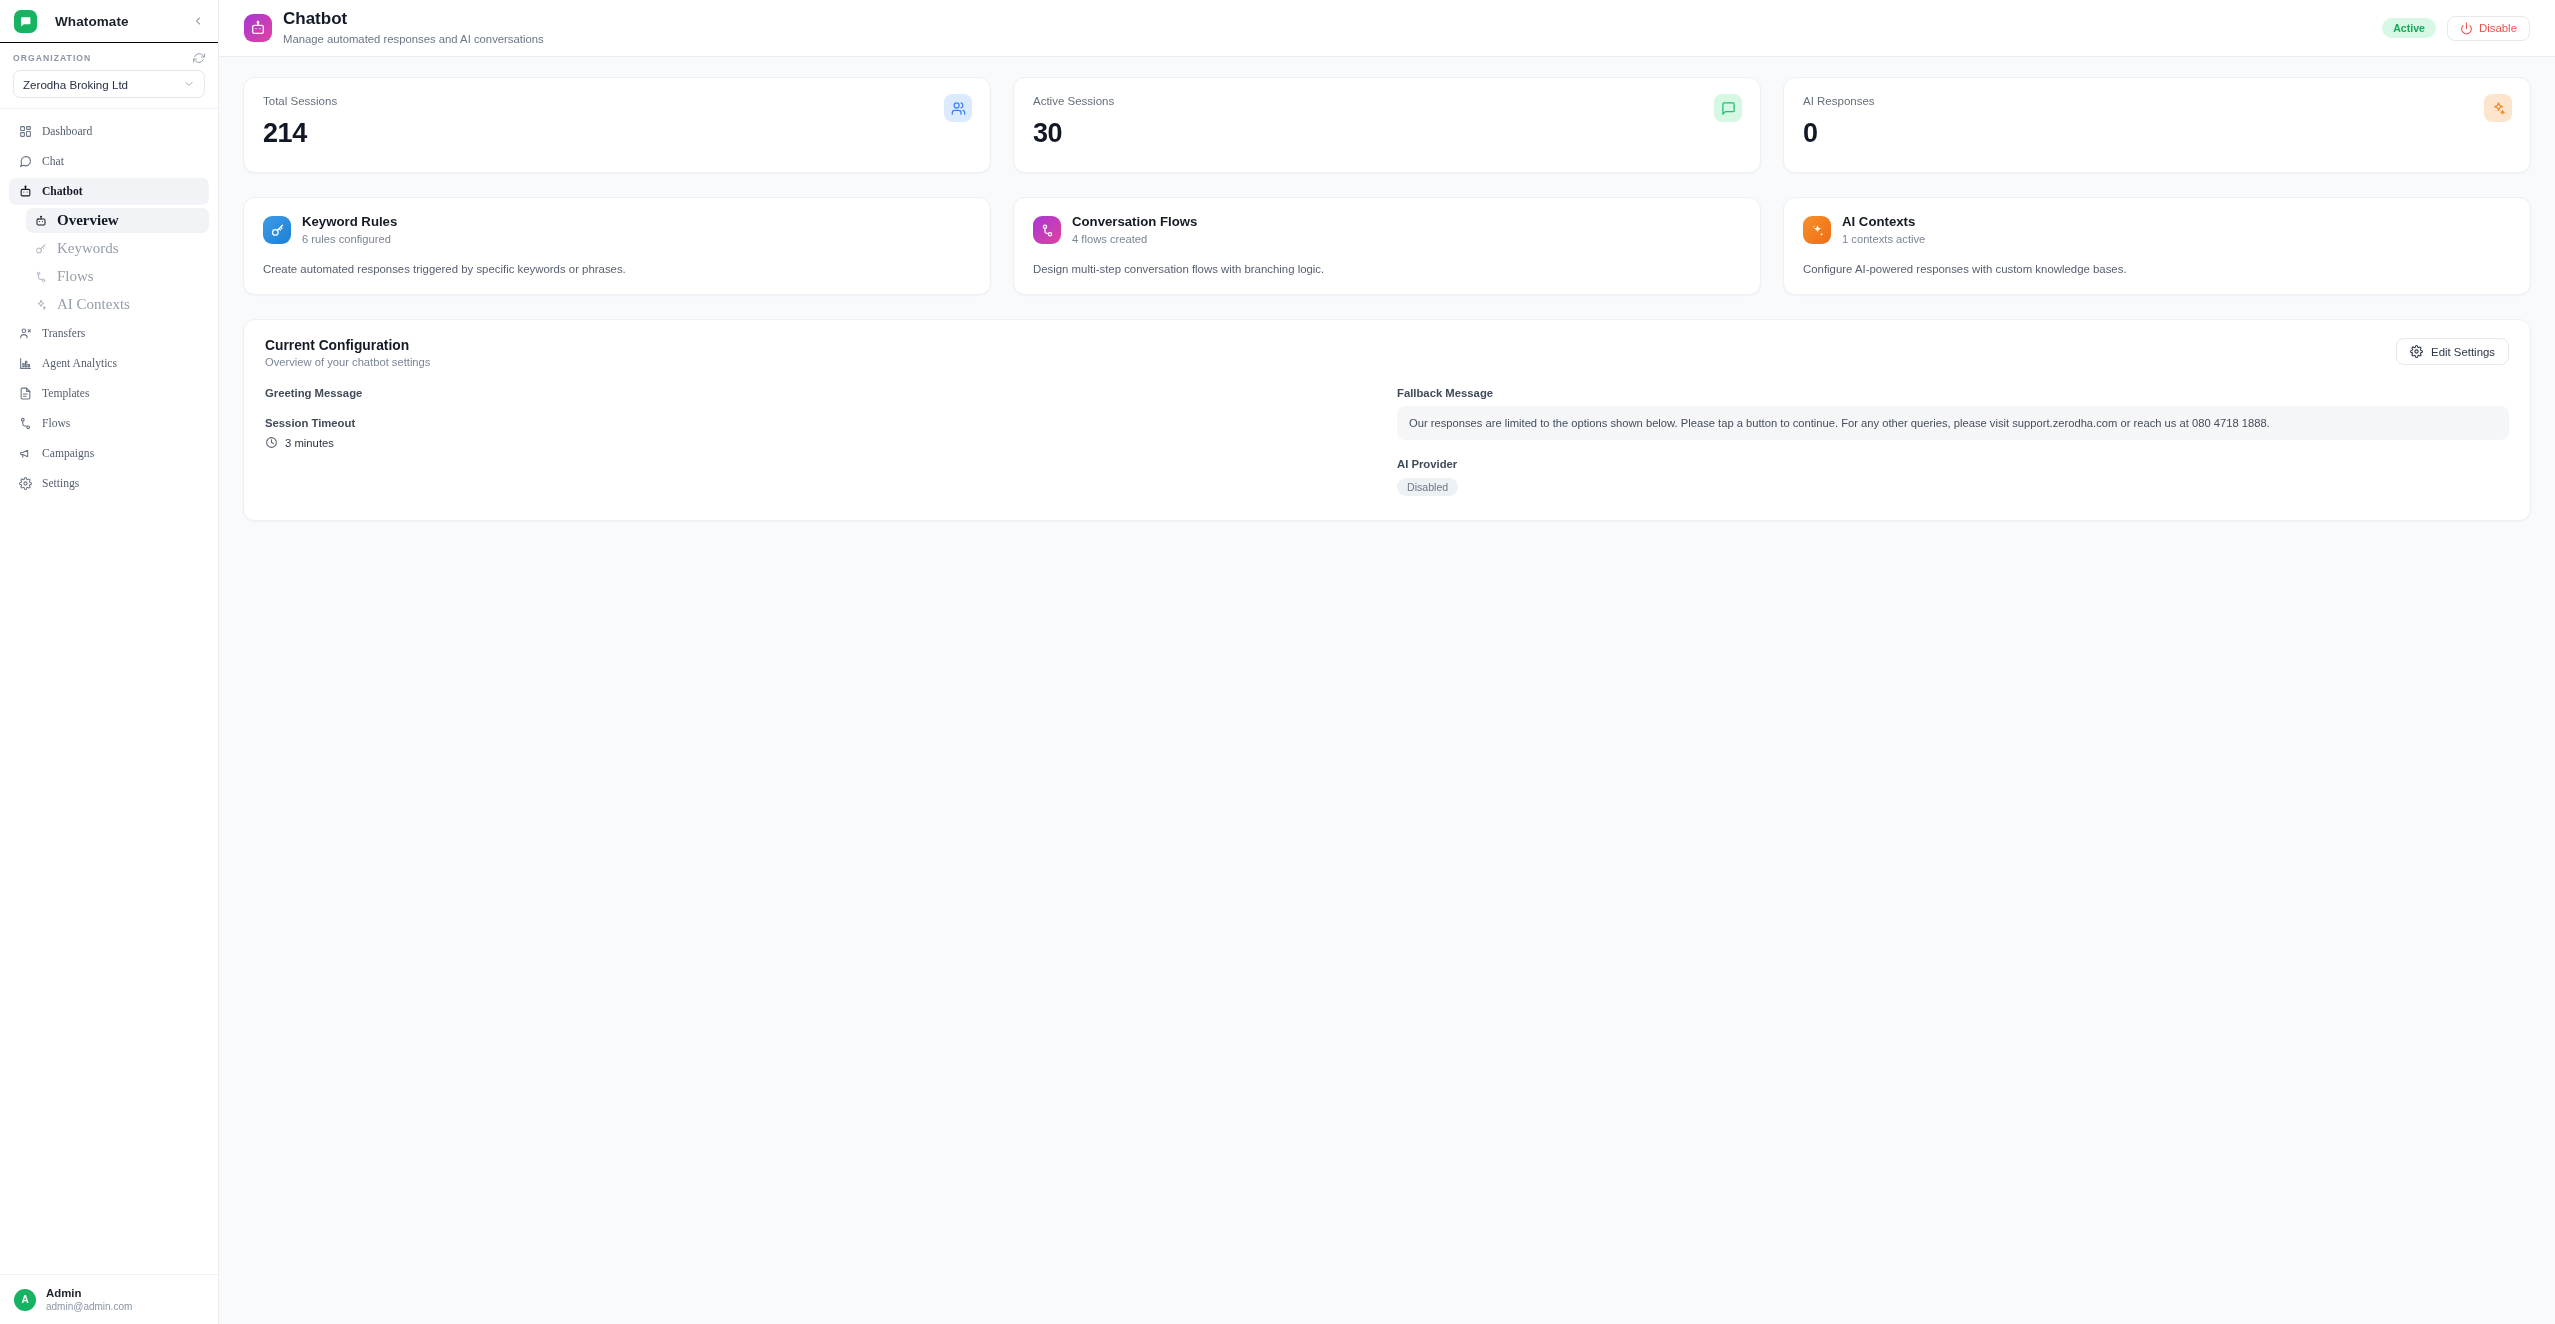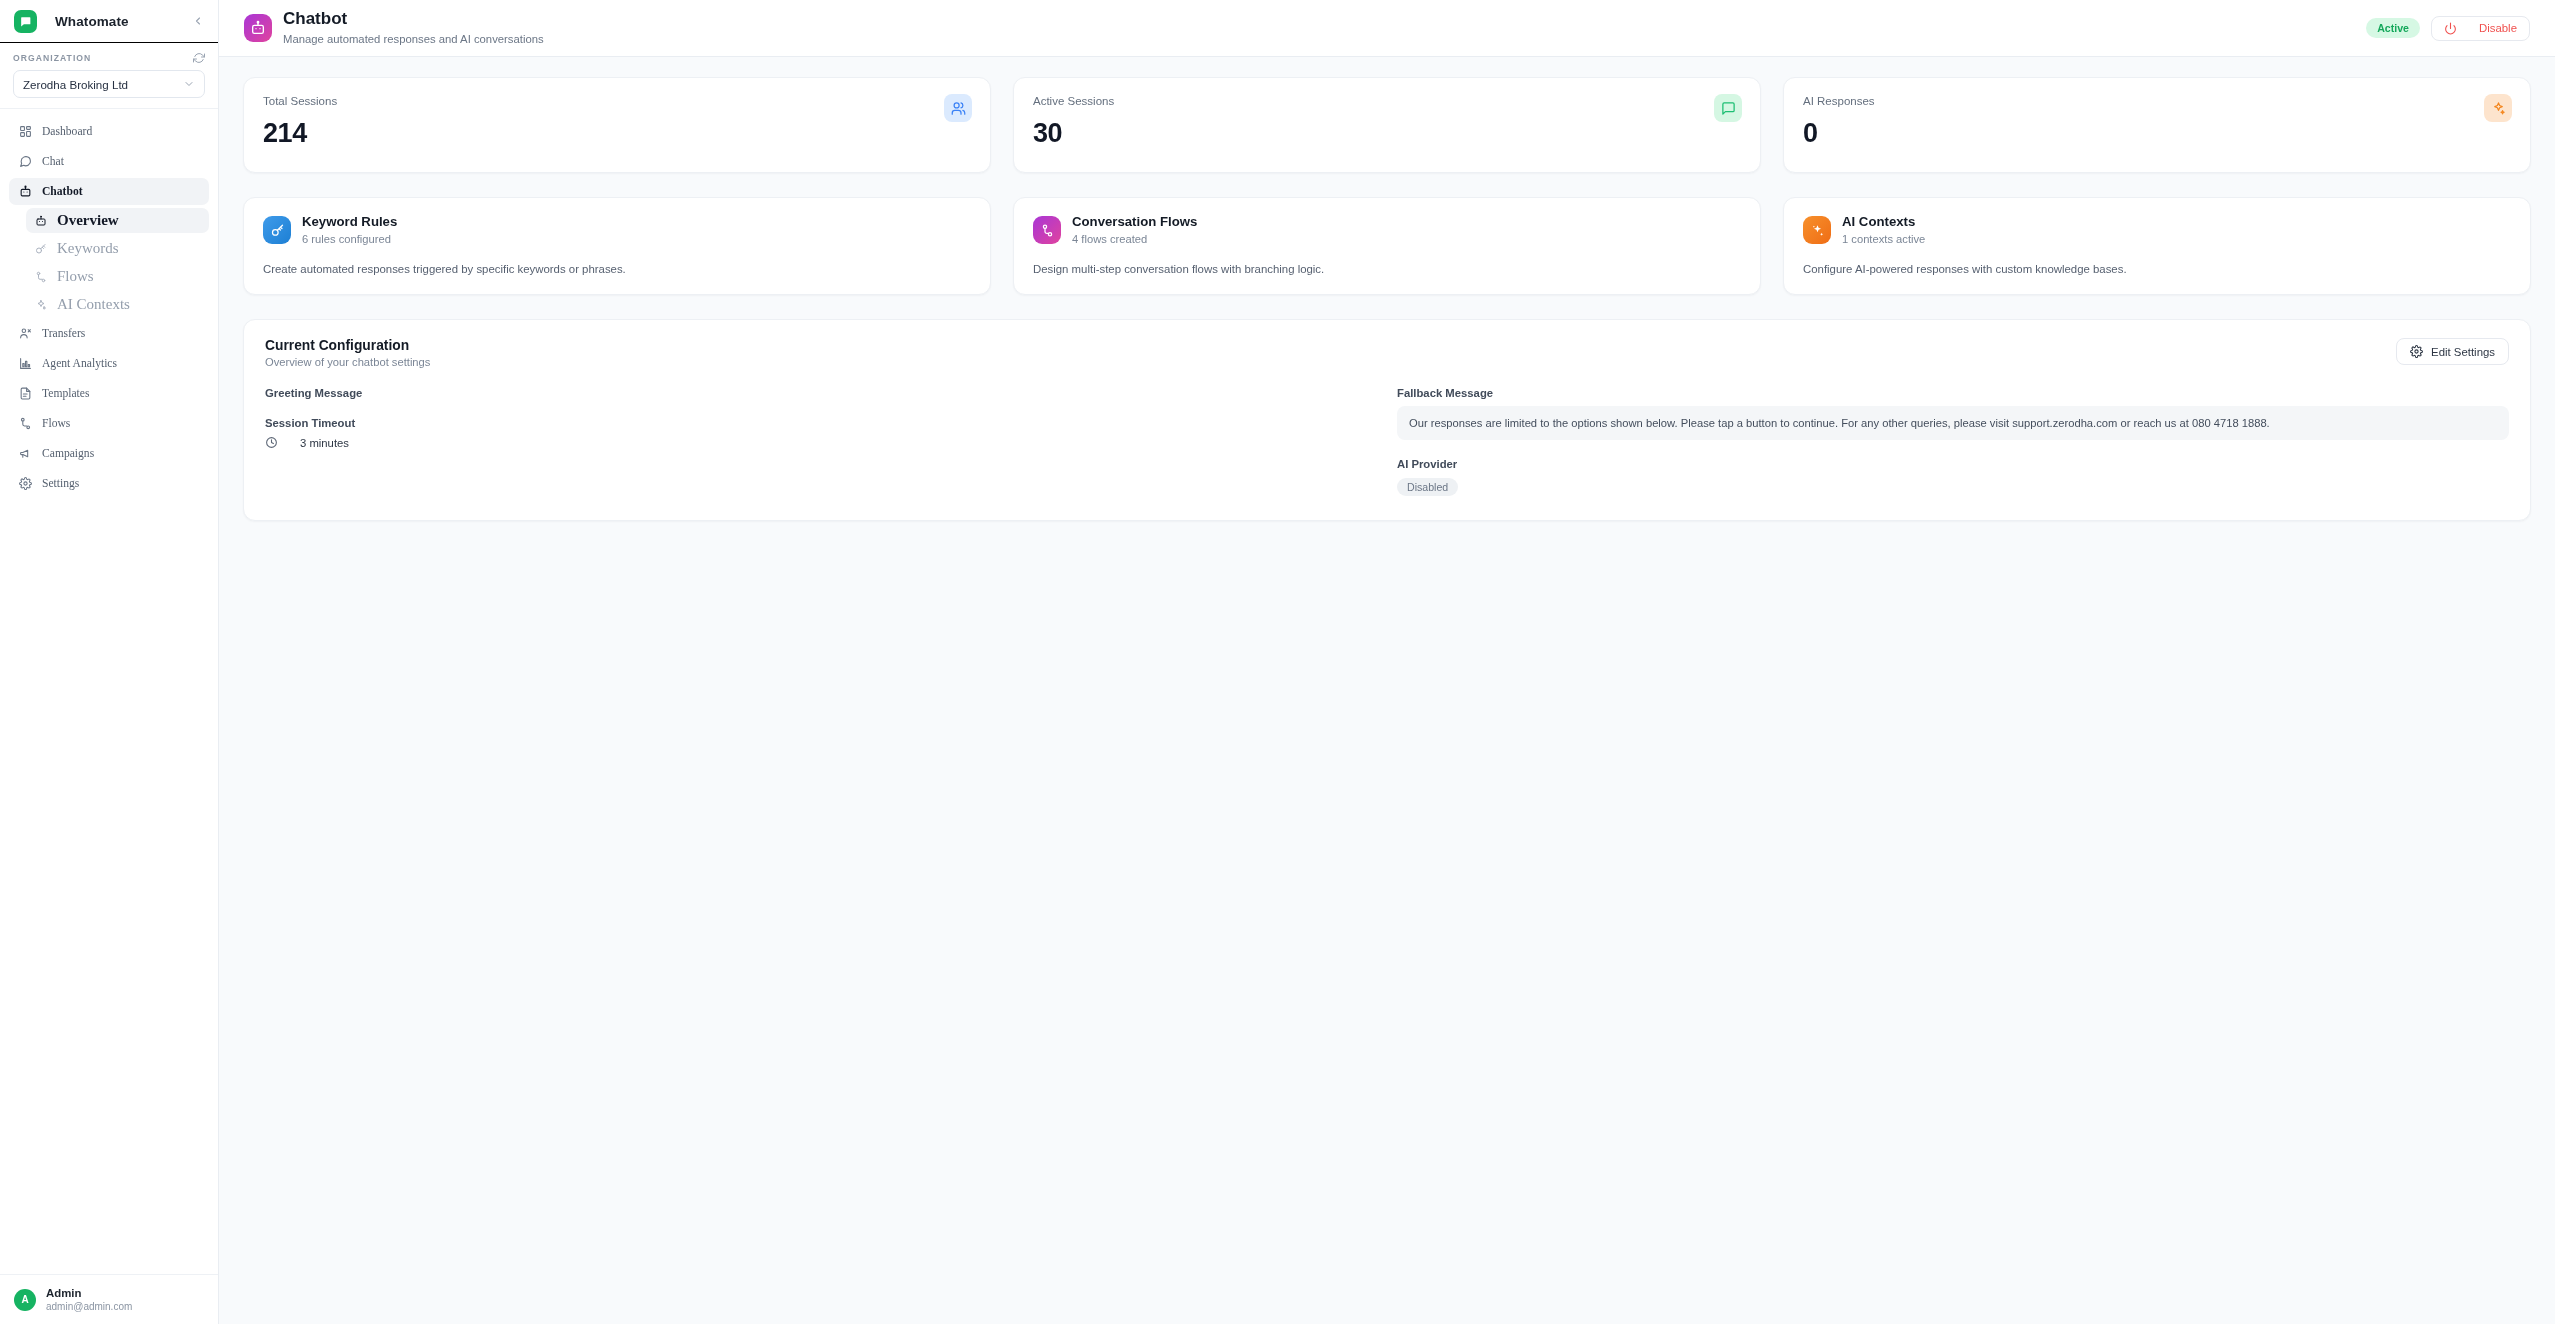--- a/index.html
+++ b/index.html
@@ -88,21 +88,21 @@
     margin-right: 11px;
   }
   .page-title { font-size: 17px; font-weight: 700; color: #141b26; line-height: 1.2; }
   .page-sub { font-size: 11.3px; color: #6b7686; line-height: 1.3; margin-top: 2px; }
   .top-actions { margin-left: auto; display: flex; align-items: center; gap: 11px; }
   .badge-active {
     background: #d6f8e4; color: #15a85b; font-size: 10.6px; font-weight: 600;
     padding: 4px 11px; border-radius: 20px;
   }
   .btn-disable {
-    display: flex; align-items: center; gap: 22px;
+    display: flex; align-items: center; gap: 6px;
     border: 1px solid #e6e9ef; border-radius: 8px; background: #fff;
     padding: 5px 12px; color: #f0514f; font-size: 11.4px; cursor: pointer;
   }
 
   .content { padding: 20px 24px; overflow: hidden; }
 
   .stats-row { display: flex; gap: 22px; margin-bottom: 24px; }
   .stat-card {
     flex: 1 1 0; background: #fff; border: 1px solid #edf0f4; border-radius: 12px;
     padding: 17px 19px 20px 19px; min-height: 96px;
@@ -147,21 +147,21 @@
     padding: 6px 13px; color: #2d3644; font-size: 11.4px; cursor: pointer;
   }
   .config-grid { display: flex; gap: 20px; margin-top: 19px; }
   .config-col { flex: 1 1 0; min-width: 0; }
   .field-label { font-size: 11.3px; font-weight: 600; color: #414b5a; margin-bottom: 7px; }
   .field-box {
     background: #f4f6f8; border-radius: 8px; padding: 9px 12px;
     font-size: 11.2px; color: #444e5d; line-height: 1.45;
   }
   .field-gap { margin-top: 18px; }
-  .timeout-val { display: flex; align-items: center; gap: 22px; font-size: 11.3px; color: #2d3644; }
+  .timeout-val { display: flex; align-items: center; gap: 7px; font-size: 11.3px; color: #2d3644; }
   .pill-disabled {
     display: inline-block; background: #eef1f4; color: #6b7686;
     font-size: 10.6px; padding: 3px 10px; border-radius: 20px;
   }
 </style>
 </head>
 <body>
 
 <div class="app">
 

